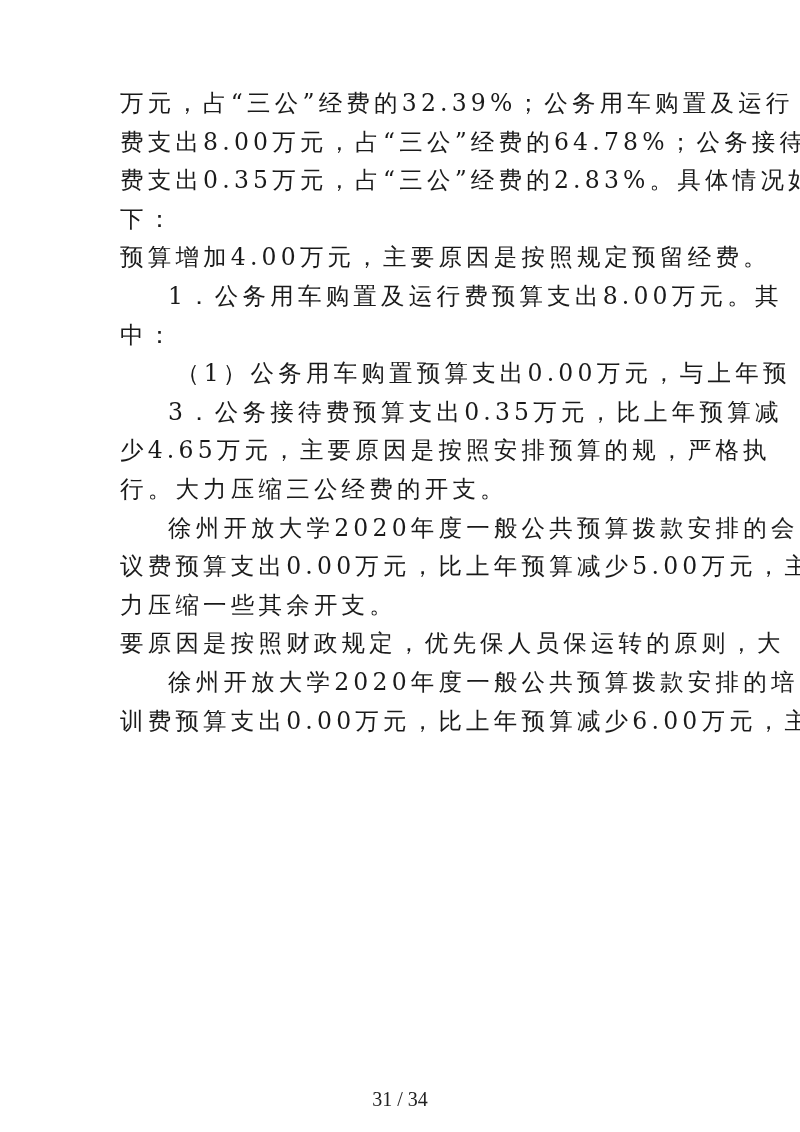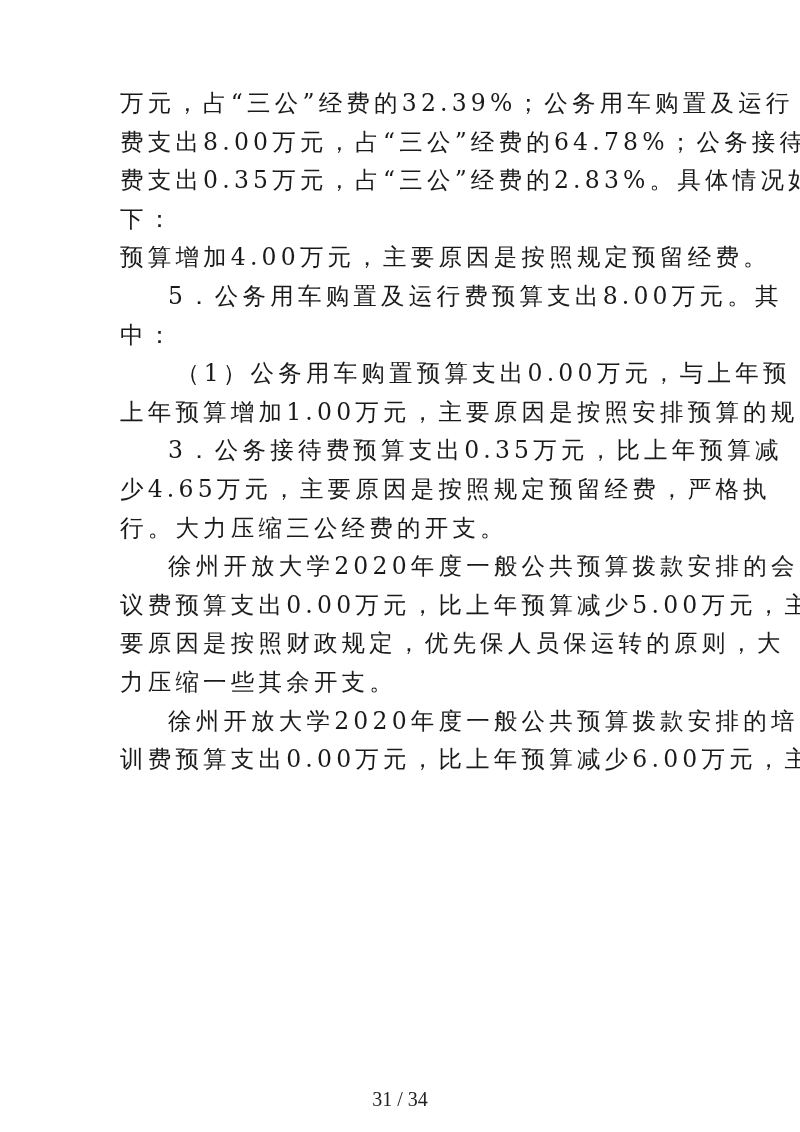--- a/index.html
+++ b/index.html
@@ -63,34 +63,33 @@
 
 <div class="page">
   <div class="body-text">
     <div class="line">万元，占“三公”经费的32.39%；公务用车购置及运行</div>
     <div class="line">费支出8.00万元，占“三公”经费的64.78%；公务接待</div>
     <div class="line">费支出0.35万元，占“三公”经费的2.83%。具体情况如</div>
     <div class="line last">下：</div>
 
     <div class="line last">预算增加4.00万元，主要原因是按照规定预留经费。</div>
 
-    <div class="line indent">5．公务用车购置及运行费预算支出8.00万元。其</div>
+    <div class="line indent">1．公务用车购置及运行费预算支出8.00万元。其</div>
     <div class="line last">中：</div>
 
     <div class="line indent-sub">（1）公务用车购置预算支出0.00万元，与上年预</div>
 
-    <div class="line">上年预算增加1.00万元，主要原因是按照安排预算的规</div>
 
     <div class="line indent">3．公务接待费预算支出0.35万元，比上年预算减</div>
-    <div class="line">少4.65万元，主要原因是按照规定预留经费，严格执</div>
+    <div class="line">少4.65万元，主要原因是按照安排预算的规，严格执</div>
     <div class="line last">行。大力压缩三公经费的开支。</div>
 
     <div class="line indent">徐州开放大学2020年度一般公共预算拨款安排的会</div>
     <div class="line">议费预算支出0.00万元，比上年预算减少5.00万元，主</div>
+    <div class="line last">力压缩一些其余开支。</div>
     <div class="line">要原因是按照财政规定，优先保人员保运转的原则，大</div>
-    <div class="line last">力压缩一些其余开支。</div>
 
     <div class="line indent">徐州开放大学2020年度一般公共预算拨款安排的培</div>
     <div class="line">训费预算支出0.00万元，比上年预算减少6.00万元，主</div>
   </div>
 
   <div class="page-number">31 / 34</div>
 </div>
 
 </body></html>

